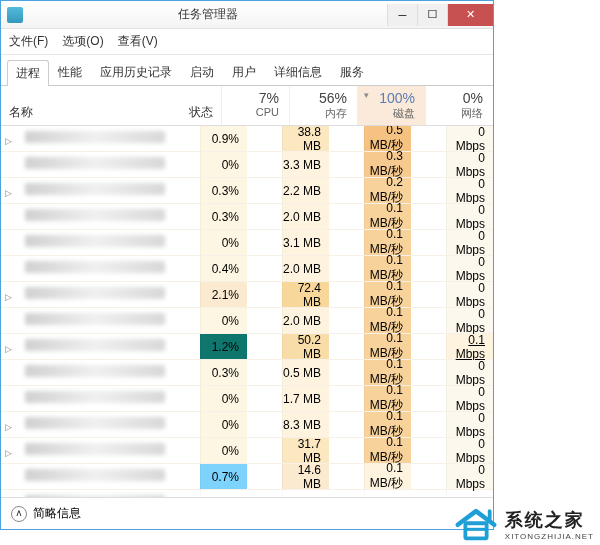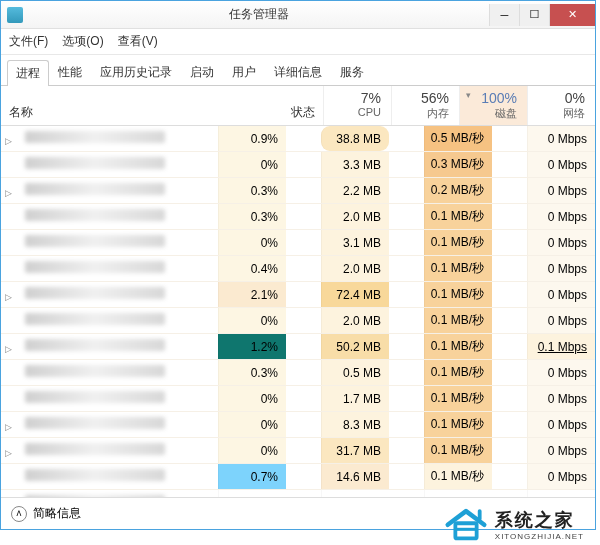--- a/index.html
+++ b/index.html
@@ -1,17 +1,17 @@
 <!DOCTYPE html>
 <html><head>
 <meta charset="utf-8">
 <style>
 * { margin: 0; padding: 0; box-sizing: border-box; font-family: "Microsoft YaHei", "Segoe UI", sans-serif; }
 body { background: #fff; width: 600px; height: 545px; position: relative; overflow: hidden; }
-.window { border: 1px solid #4aa3df; width: 596px; height: 530px; position: relative; background: #fff; }
+.window { border: 1px solid #4aa3df; width: 494px; height: 530px; position: relative; background: #fff; }
 .titlebar { height: 28px; background: linear-gradient(#fff,#f4f4f4); display: flex; align-items: center; border-bottom: 1px solid #e0e0e0; }
 .titlebar-icon { width: 16px; height: 16px; margin: 0 6px; background: linear-gradient(#5bd,#39b); border-radius: 2px; }
 .titlebar-title { flex: 1; text-align: center; font-size: 12px; color: #333; }
 .winbtns { display: flex; }
 .winbtn { width: 30px; height: 22px; display: flex; align-items: center; justify-content: center; font-size: 11px; cursor: pointer; background: #f0f0f0; border-left: 1px solid #ddd; }
 .winbtn.close { background: #c75050; color: #fff; width: 46px; }
 .menubar { display: flex; gap: 14px; padding: 4px 8px; font-size: 12px; color: #333; border-bottom: 1px solid #e8e8e8; }
 .menuitem { cursor: pointer; }
 .tabs { display: flex; padding: 4px 6px 0 6px; font-size: 12px; border-bottom: 1px solid #ccc; }
 .tab { padding: 4px 8px; border: 1px solid transparent; border-bottom: none; cursor: pointer; color: #333; }
@@ -26,21 +26,21 @@
 .metric-head.hot { background: #fbead9; position: relative; }
 .metric-head.hot::before { content:"▾"; position:absolute; left:6px; top:4px; font-size:9px; color:#888; }
 .rows { height: 380px; overflow-y: auto; overflow-x: hidden; }
 .row { display: flex; height: 26px; align-items: center; font-size: 12px; border-bottom: 1px solid #f6f0e6; }
 .row .namecell { flex: 1; padding-left: 24px; position: relative; }
 .expander { position:absolute; left:4px; top:5px; font-size:9px; color:#888; }
 .blur { display:inline-block; width:140px; height:12px; background: linear-gradient(90deg,#d0d0d0,#f0f0f0,#d8d8d8); filter: blur(2px); border-radius:2px; }
 .cell { width:68px; text-align:right; padding-right:8px; height:100%; display:flex; align-items:center; justify-content:flex-end; border-left:1px solid rgba(0,0,0,0.03);margin-left:35px; }
 .footer { position:absolute; bottom:0; left:0; right:0; height:32px; border-top:1px solid #ddd; display:flex; align-items:center; padding:0 10px; font-size:12px; background:#fff; }
 .circle { width:16px; height:16px; border:1px solid #888; border-radius:50%; display:flex; align-items:center; justify-content:center; font-size:10px; margin-right:6px; }
-.watermark { position:absolute; right:16px; bottom:2px; display:flex; align-items:center; gap:6px; font-family: "SimHei", sans-serif; pointer-events:none; }
+.watermark { position:absolute; right:6px; bottom:2px; display:flex; align-items:center; gap:6px; font-family: "SimHei", sans-serif; pointer-events:none; }
 .wm-logo { width:46px; height:38px; }
 .wm-text { text-align:left; }
 .wm-main { font-size:18px; font-weight:700; letter-spacing:2px; color:#222; }
 .wm-sub { font-size:8px; letter-spacing:1px; color:#444; }
 .rows::-webkit-scrollbar { width:16px; }
 .rows::-webkit-scrollbar-track { background:#f0f0f0; }
 .rows::-webkit-scrollbar-thumb { background:#c8c8c8; border:3px solid #f0f0f0; border-radius:8px; }
 </style>
 </head>
 <body>
@@ -92,21 +92,21 @@
       </div>
       <div class="metric-head">
         <div class="pct">0%</div>
         <div class="lbl">网络</div>
       </div>
     </div>
     <div class="rows" id="rows">
         <div class="row">
           <div class="namecell"><span class="expander">▷</span><span class="blur"></span></div>
           <div class="cell" style="background: rgb(253, 246, 227);">0.9%</div>
-          <div class="cell" style="background: rgb(251, 231, 192); border-radius: 9px;">38.8 MB</div>
+          <div class="cell" style="background: rgb(251, 231, 192);">38.8 MB</div>
           <div class="cell" style="background: rgb(246, 194, 130);">0.5 MB/秒</div>
           <div class="cell" style="background: rgb(253, 248, 238);">0 Mbps</div>
         </div>
         <div class="row">
           <div class="namecell"><span class="blur"></span></div>
           <div class="cell" style="background: rgb(253, 246, 227);">0%</div>
           <div class="cell" style="background: rgb(253, 243, 222);">3.3 MB</div>
           <div class="cell" style="background: rgb(246, 201, 143);">0.3 MB/秒</div>
           <div class="cell" style="background: rgb(253, 248, 238);">0 Mbps</div>
         </div>

